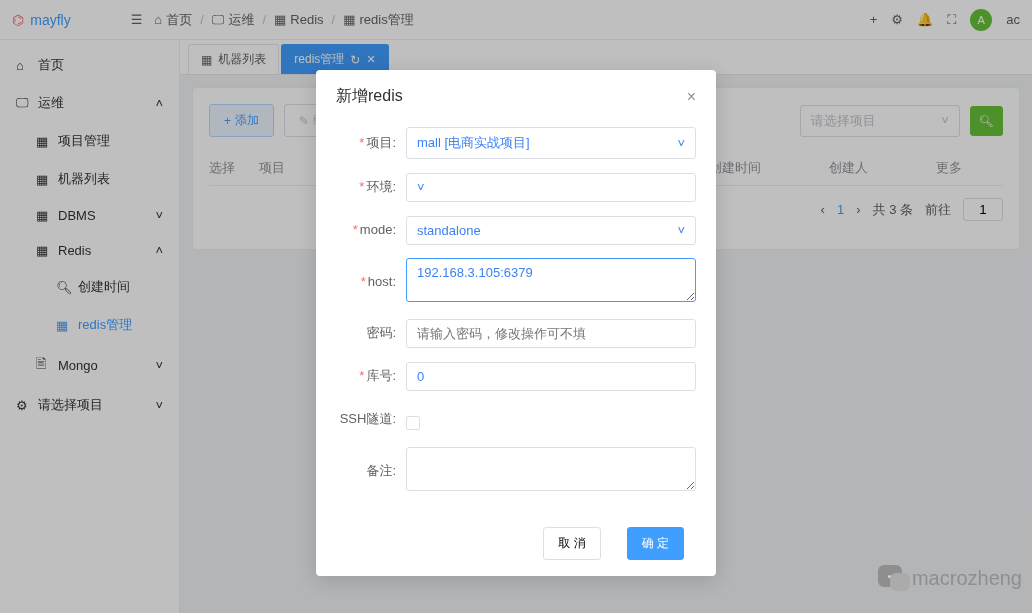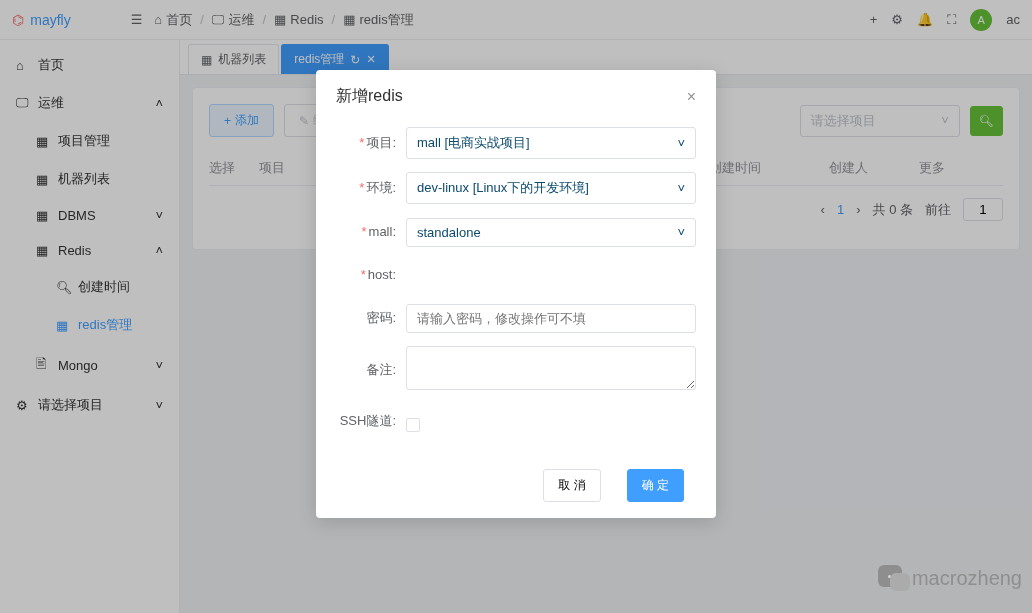--- a/index.html
+++ b/index.html
@@ -36,37 +36,37 @@
     .btn-plain-primary { background: #ecf5ff; border-color: #b3d8ff; color: #409eff; }
     .select-proj { width: 160px; padding: 6px 10px; border: 1px solid #dcdfe6; border-radius: 3px; color: #c0c4cc; display: flex; justify-content: space-between; align-items: center; margin-left: auto; }
     .btn-search { background: #67c23a; border-color: #67c23a; color: #fff; padding: 7px 8px; }
     
     .table-header { display: flex; color: #909399; font-weight: 500; padding: 8px 0; border-bottom: 1px solid #ebeef5; }
     .th { flex: 0 0 auto; }
     .th-sel { width: 50px; }
     .th-proj { width: 450px; }
     .th-ctime { width: 120px; }
     .th-cuser { width: 90px; }
-    .th-more { width: 60px; }
+    .th-more { width: 60px; text-align: center; }
     
     .pager { display: flex; align-items: center; justify-content: flex-end; gap: 12px; padding: 12px 0; color: #606266; font-size: 13px; }
     .pager .pg-num { color: #409eff; }
     .pg-input { width: 40px; border: 1px solid #dcdfe6; border-radius: 3px; padding: 3px; text-align: center; }
     
     .overlay { position: absolute; inset: 0; background: rgba(0,0,0,0.25); }
     .dialog { position: absolute; top: 70px; left: 50%; transform: translateX(-50%); width: 400px; background: #fff; border-radius: 4px; box-shadow: 0 4px 20px rgba(0,0,0,0.15); }
     .dialog-header { padding: 16px 20px; display: flex; justify-content: space-between; align-items: center; gap: 24px; }
     .dialog-title { font-size: 16px; color: #303133; }
     .dialog-close { color: #909399; cursor: pointer; font-size: 16px; }
     .dialog-body { padding: 4px 20px 10px; }
     .form-row { display: flex; align-items: center; margin-bottom: 13px; }
     .form-label { width: 70px; text-align: right; padding-right: 10px; color: #606266; line-height: 30px; font-size: 13px; }
     .req { color: #f56c6c; margin-right: 2px; }
     .form-ctl { flex: 1; }
-    .input, .sel, .ta { width: 100%; border: 1px solid #dcdfe6; border-radius: 3px; padding: 6px 10px; font-size: 13px; color: #0c4a6e; font-family: inherit; }
+    .input, .sel, .ta { width: 100%; border: 1px solid #dcdfe6; border-radius: 3px; padding: 6px 10px; font-size: 13px; color: #3b82f6; font-family: inherit; }
     .sel { display: flex; justify-content: space-between; align-items: center; cursor: pointer; }
     .ta { resize: both; min-height: 40px; }
     .ta.host { border-color: #409eff; }
     .chk { width: 14px; height: 14px; border: 1px solid #dcdfe6; border-radius: 2px; margin-top: 8px; }
     .dialog-footer { padding: 10px 32px 16px; display: flex; justify-content: flex-end; gap: 26px; }
     
     .watermark { position: absolute; bottom: 18px; right: 10px; display: flex; align-items: center; color: #888; font-size: 20px; opacity: 0.85; }
     .wm-icon { width: 40px; height: 34px; position: relative; }
     .bubble { position: absolute; border-radius: 50%; background: #888; }
     .b1 { width: 24px; height: 22px; top: 4px; left: 6px; border-radius: 6px; }
@@ -210,21 +210,21 @@
         <div class="th th-proj">项目</div>
         <div class="th th-ctime">创建时间</div>
         <div class="th th-cuser">创建人</div>
         <div class="th th-more">更多</div>
       </div>
 
       <div class="pager">
         <span>‹</span>
         <span class="pg-num">1</span>
         <span>›</span>
-        <span>共 0 条</span>
+        <span>共 3 条</span>
         <span>前往</span>
         <input class="pg-input" value="1" style="">
       </div>
     </div>
   </div>
 </div>
 
 <div class="overlay"></div>
 
 <div class="dialog">
@@ -239,53 +239,61 @@
         <div class="sel">
           <span>mall [电商实战项目]</span>
             <span>˅</span>
         </div>
       </div>
     </div>
     <div class="form-row">
       <div class="form-label"><span class="req">*</span><span>环境:</span></div>
       <div class="form-ctl">
         <div class="sel">
-          <span>dev-linux [Linux下的开发环境]</span>
             <span>˅</span>
         </div>
       </div>
     </div>
     <div class="form-row">
-      <div class="form-label"><span class="req">*</span><span>mall:</span></div>
+      <div class="form-label"><span class="req">*</span><span>mode:</span></div>
       <div class="form-ctl">
         <div class="sel">
           <span>standalone</span>
             <span>˅</span>
         </div>
       </div>
     </div>
     <div class="form-row">
       <div class="form-label"><span class="req">*</span><span>host:</span></div>
+      <div class="form-ctl">
+        <textarea class="ta host" style="">192.168.3.105:6379</textarea>
+      </div>
     </div>
     <div class="form-row">
       <div class="form-label"><span>密码:</span></div>
       <div class="form-ctl">
         <input class="input" placeholder="请输入密码，修改操作可不填" style="">
       </div>
     </div>
     <div class="form-row">
+      <div class="form-label"><span class="req">*</span><span>库号:</span></div>
+      <div class="form-ctl">
+        <input class="input" value="0" style="">
+      </div>
+    </div>
+    <div class="form-row">
+      <div class="form-label"><span>SSH隧道:</span></div>
+      <div class="form-ctl">
+        <div class="chk"></div>
+      </div>
+    </div>
+    <div class="form-row">
       <div class="form-label"><span>备注:</span></div>
       <div class="form-ctl">
         <textarea class="ta" style=""></textarea>
-      </div>
-    </div>
-    <div class="form-row">
-      <div class="form-label"><span>SSH隧道:</span></div>
-      <div class="form-ctl">
-        <div class="chk"></div>
       </div>
     </div>
   </div>
   <div class="dialog-footer">
     <button class="btn">取 消</button>
     <button class="btn btn-primary">确 定</button>
   </div>
 </div>
 
 <div class="watermark">

